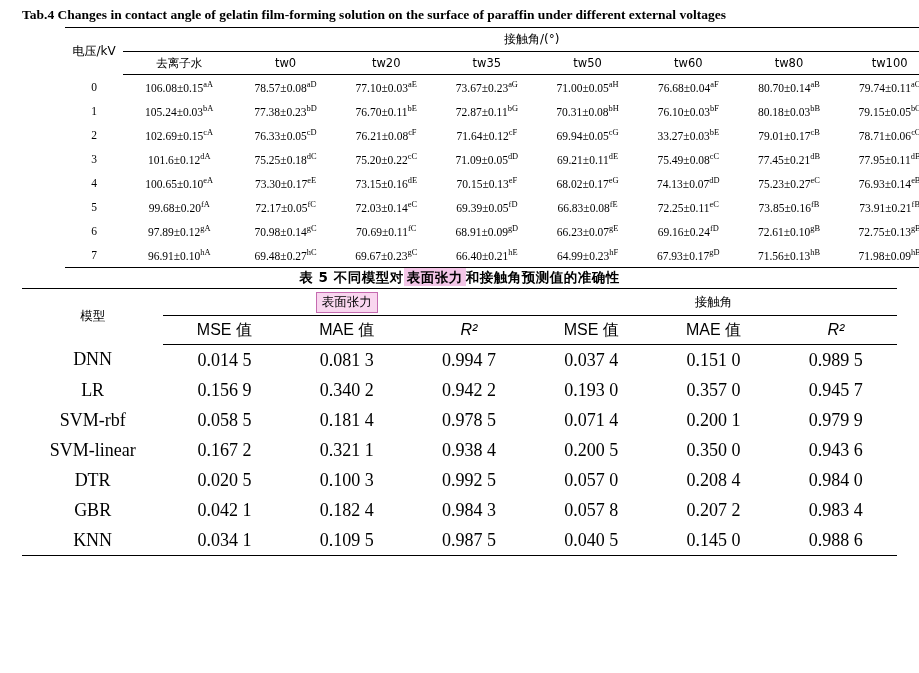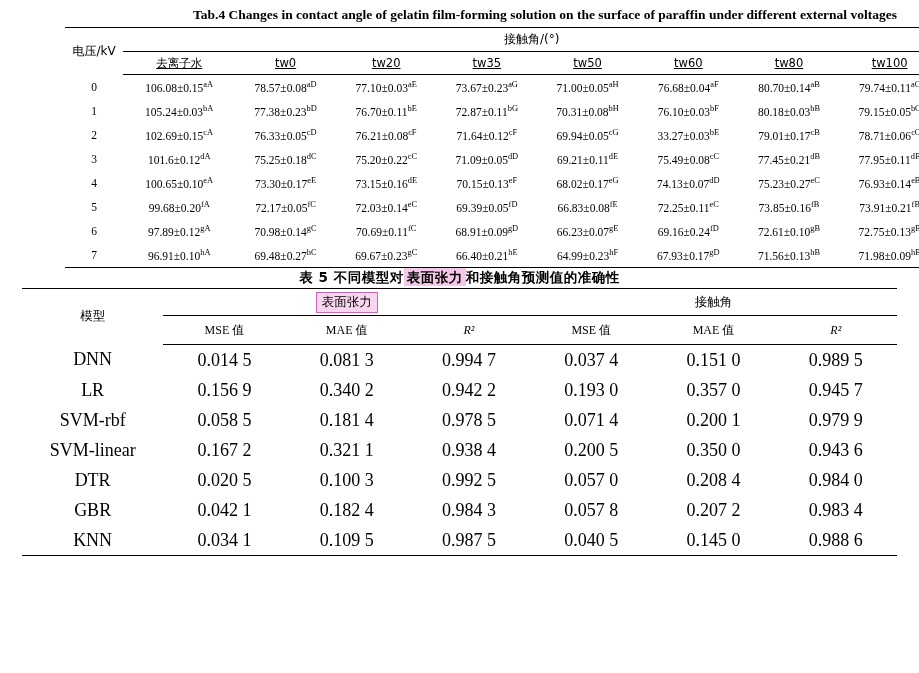--- a/index.html
+++ b/index.html
@@ -27,21 +27,21 @@
   .tbl-title-cn {
     text-align: center;
     font-family: "DejaVu Sans", sans-serif;
     font-size: 13.5px;
     font-weight: bold;
     letter-spacing: 0.5px;
     margin: 0 0 2px 0;
     line-height: 18px;
   }
   .tbl-title-en {
-    text-align: right;
+    text-align: left;
     font-family: "Liberation Serif", serif;
     font-size: 13.5px;
     font-weight: bold;
     margin: 0 0 4px 0;
     line-height: 17px;
   }
 
   
   table.t4 {
     width: 100%;
@@ -62,21 +62,20 @@
 
   .t4 .hdr-row td {
     height: 23px;
     font-family: "DejaVu Sans", sans-serif;
     font-size: 12px;
   }
   .t4 .sub-row td {
     height: 22px;
     font-family: "DejaVu Sans", sans-serif;
     font-size: 11.5px;
-    text-decoration: underline;
   }
   .t4 .data-row td {
     height: 24px;
     font-size: 11.5px;
   }
   .t4 .data-row td.col-v {
     font-size: 11.5px;
   }
   .sup {
     font-size: 8.4px;
@@ -104,21 +103,21 @@
     font-family: "Liberation Serif", serif;
     font-size: 12.5px;
   }
   table.t5 td {
     text-align: center;
     padding: 0;
     font-weight: normal;
     vertical-align: middle;
   }
   .t5 .grp-row td { height: 26px; font-family: "DejaVu Sans", sans-serif; font-size: 12.5px; }
-  .t5 .sub-row td { height: 28px; font-family: Liberation Serif, serif; font-size: 12px; }
+  .t5 .sub-row td { height: 28px; font-family: Liberation Sans, sans-serif; font-size: 16px; }
   .t5 .data-row td { height: 30px; font-size: 18px; }
   .t5 .model-cell { font-family: "Liberation Serif", serif; font-size: 13px; }
   .t5 .col-model { width: 148px; }
   .t5 .col-num { width: 128px; }
   .span-line { border-bottom: 0.9px solid #000; }
   .hl {
     background: #f4c6e8;
     padding: 1px 3px;
   }
   .hl-box {

